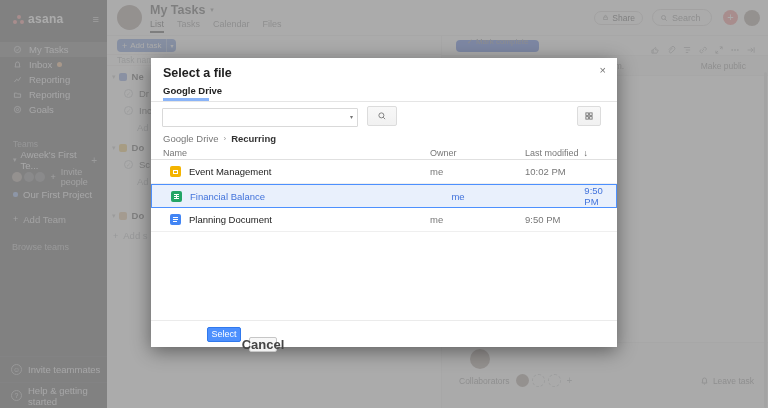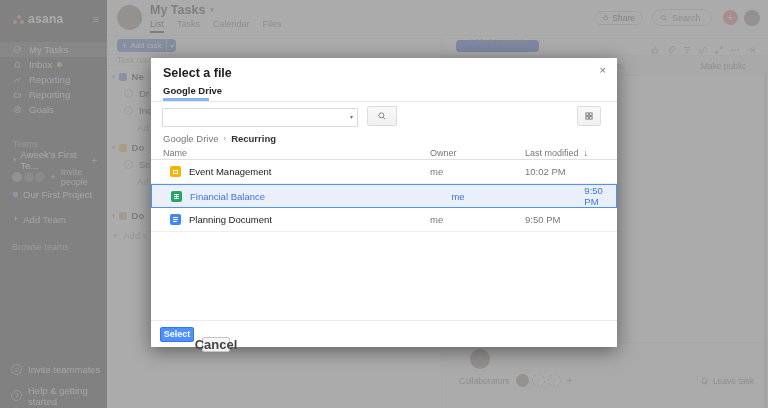--- a/index.html
+++ b/index.html
@@ -150,21 +150,21 @@
   .ficon-sheets .fmark { background:
       linear-gradient(#fff,#fff) 0 0/5px 1px no-repeat,
       linear-gradient(#fff,#fff) 0 2px/5px 1px no-repeat,
       linear-gradient(#fff,#fff) 0 4px/5px 1px no-repeat,
       linear-gradient(#fff,#fff) 2px 0/1px 5px no-repeat; }
   .ficon-docs .fmark { background:
       linear-gradient(#fff,#fff) 0 0/5px 1px no-repeat,
       linear-gradient(#fff,#fff) 0 2px/5px 1px no-repeat,
       linear-gradient(#fff,#fff) 0 4px/4px 1px no-repeat; }
   .m-footer { position:absolute; left:0; right:0; bottom:0; height:27px; border-top:1px solid #ebebeb; display:flex; align-items:center; padding-left:9px; }
-  .m-select { width:34px; height:15px; background:var(--c-blue); border:1px solid #3079ed; border-radius:2px; color:#fff; font-size:9px; font-weight:bold; display:flex; align-items:center; justify-content:center; margin-right:8px; cursor:pointer; }
+  .m-select { width:34px; height:15px; background:var(--c-blue); border:1px solid #3079ed; border-radius:2px; color:#fff; font-size:9px; font-weight:normal; display:flex; align-items:center; justify-content:center; margin-right:8px; cursor:pointer;margin-left:47px; }
   .m-cancel { width:28px; height:15px; background:linear-gradient(#f8f8f8,#f1f1f1); border:1px solid #c6c6c6; border-radius:2px; color:#444; font-size:13px; font-weight:bold; display:flex; align-items:center; justify-content:center; cursor:pointer;margin-top:20px; }
 </style>
 </head>
 <body>
 
 <div class="screen">
 
   <aside class="sidebar">
     <div class="logo-row">
       <span class="logo-dots">

